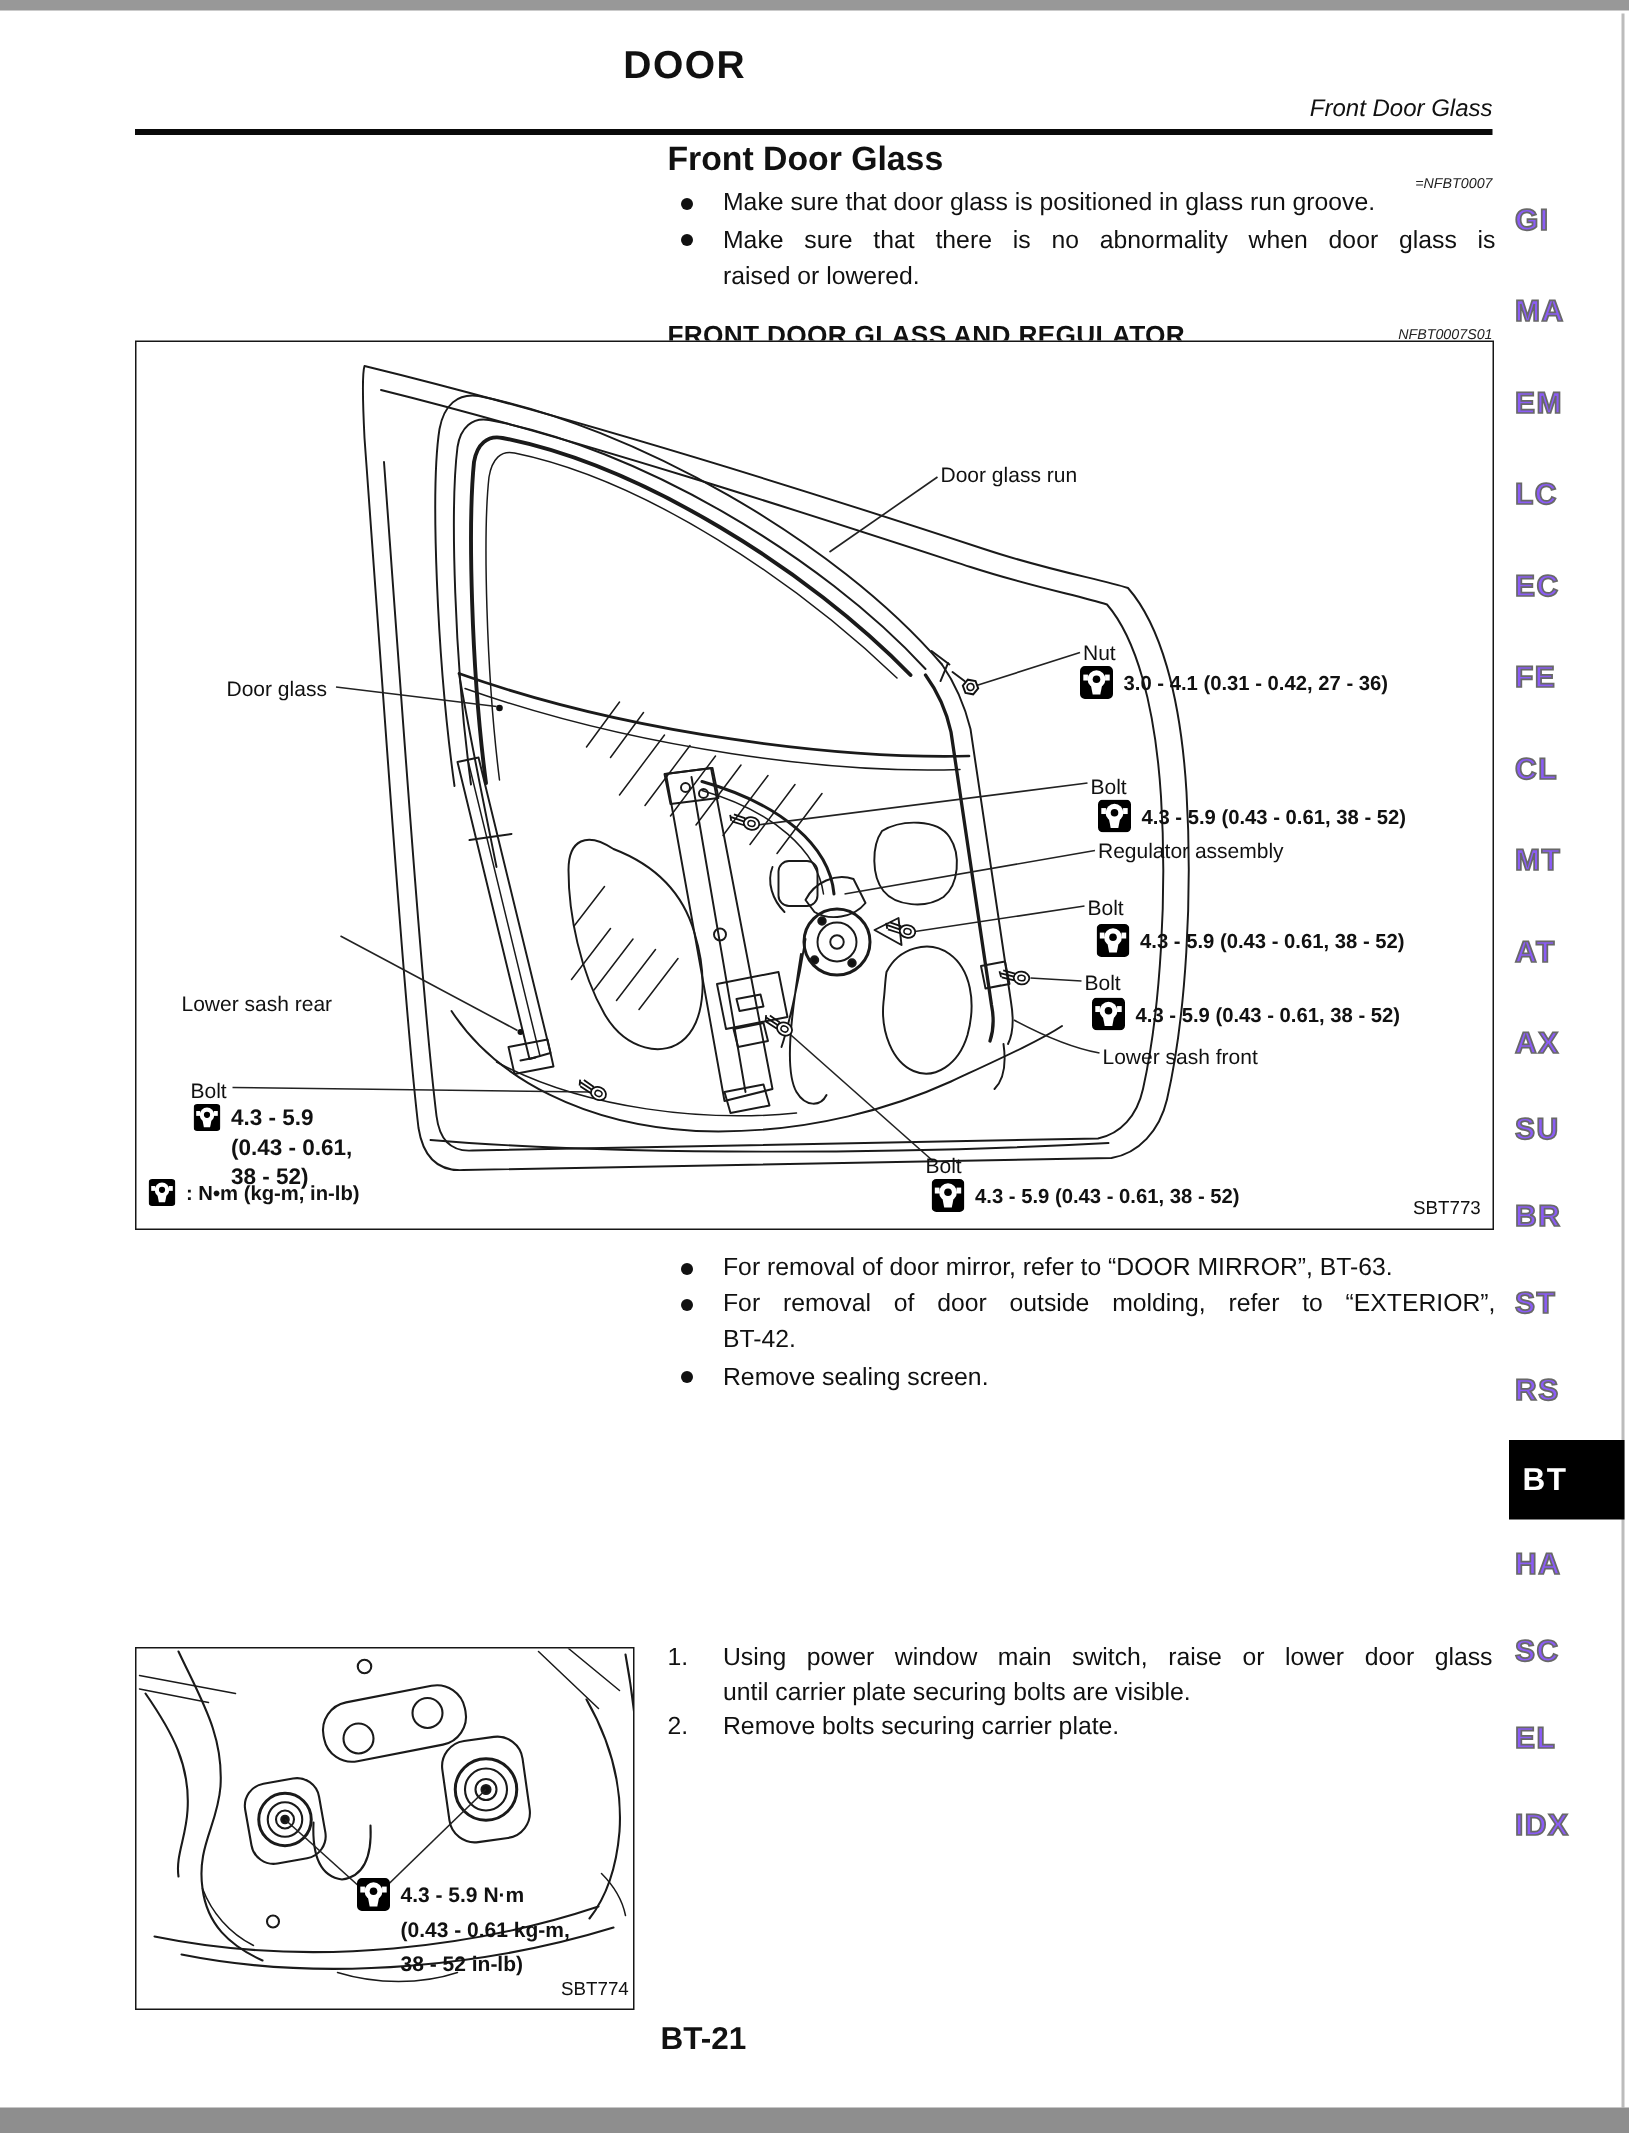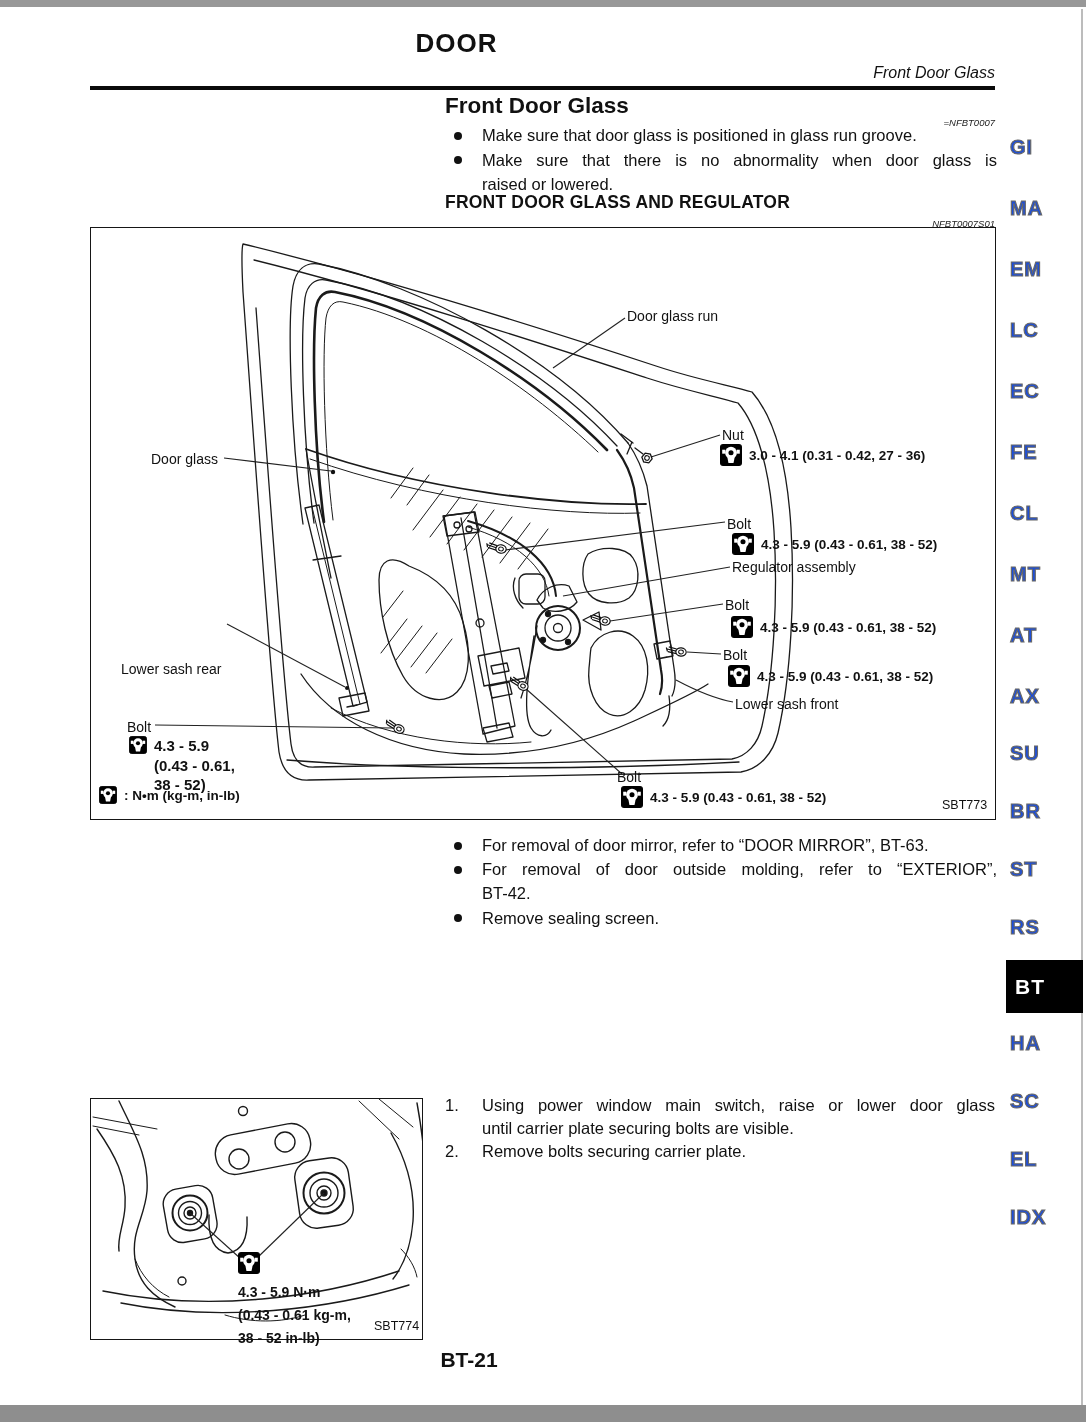--- a/index.html
+++ b/index.html
@@ -14,34 +14,34 @@
   .rule{left:90px;top:86px;width:905px;height:4px;background:#0a0a0a;}
   .h2{left:445px;top:93px;font-size:22.5px;font-weight:bold;}
   .code{width:550px;text-align:right;font-size:9.5px;font-style:italic;color:#222;}
   .body-list{width:552px;font-size:16.5px;}
   .b-item{position:relative;padding-left:37px;}
   .dot{position:absolute;left:9px;top:8.5px;width:8px;height:8px;border-radius:50%;background:#111;}
   .ln{line-height:24.6px;}
   .lnn{line-height:24.2px;}
   .lns{line-height:23px;}
   .jl{text-align:justify;text-align-last:justify;}
-  .h3{left:445px;top:192px;font-size:17.5px;font-weight:bold;letter-spacing:.2px;}
+  .h3{left:445px;top:213px;font-size:17.5px;font-weight:bold;letter-spacing:.2px;}
   .figbox{border:1.6px solid #161616;background:#fff;}
   .lbl{position:absolute;font-size:14px;white-space:nowrap;}
   .trow{position:absolute;display:flex;align-items:center;gap:7px;font-weight:bold;font-size:13.5px;white-space:nowrap;}
   .ticon{width:22px;height:22px;flex:none;}
   .ticon-s{width:18px;height:18px;flex:none;}
   .tlines{font-weight:bold;font-size:15px;line-height:19.5px;white-space:nowrap;}
   .figid{position:absolute;font-size:12.5px;}
   .steps{width:552px;font-size:16.5px;}
   .step{display:flex;}
   .step-num{width:37px;flex:none;}
   .footer-page{left:0;top:1348px;width:938px;text-align:center;font-size:21px;font-weight:bold;}
   .sbl{position:absolute;left:1010px;width:70px;font-size:20px;font-weight:bold;letter-spacing:1px;
-       color:#1d4ed8;-webkit-text-stroke:1.15px #686868;}
+       color:#8b5cf6;-webkit-text-stroke:1.15px #686868;}
   .sbl-box{position:absolute;left:1006px;top:960px;width:77px;height:53px;background:#000;}
   .sbl-active{position:absolute;left:1015px;top:960px;height:53px;line-height:53px;
        font-size:21px;font-weight:bold;letter-spacing:1px;color:#fff;}
   svg{display:block;}
 </style>
 </head>
 <body>
 
 <svg width="0" height="0" style="position:absolute" aria-hidden="true">
   <defs>
@@ -336,21 +336,21 @@
         <path d="M326 4 C 333 42 336 82 334 116"></path>
         <path stroke-width="1" d="M268 2 L 308 40 M288 0 L 322 28 M310 150 C 318 158 324 168 326 178"></path>
         <circle cx="91" cy="182" r="4"></circle>
         <path stroke-width="1" d="M44 160 C 50 176 62 190 78 198"></path>
       </g>
       <g stroke="#222" stroke-width="1.1" fill="none">
         <path d="M99 114 L 150 160"></path>
         <path d="M233 94 L 165 160"></path>
       </g>
     </svg>
-    <div class="trow" style="left:147px;top:153px;align-items:flex-start;flex-direction:column;">
+    <div class="trow" style="left:147px;top:153px;align-items:flex-start;">
       <svg class="ticon">
           <use href="#ticon"></use>
         </svg>
       <div class="tlines" style="font-size:14px;line-height:23px;">
         <div>4.3 - 5.9 N·m</div>
         <div>(0.43 - 0.61 kg-m,</div>
         <div>38 - 52 in-lb)</div>
       </div>
     </div>
     <div class="figid" style="left:283px;top:220px;">SBT774</div>

